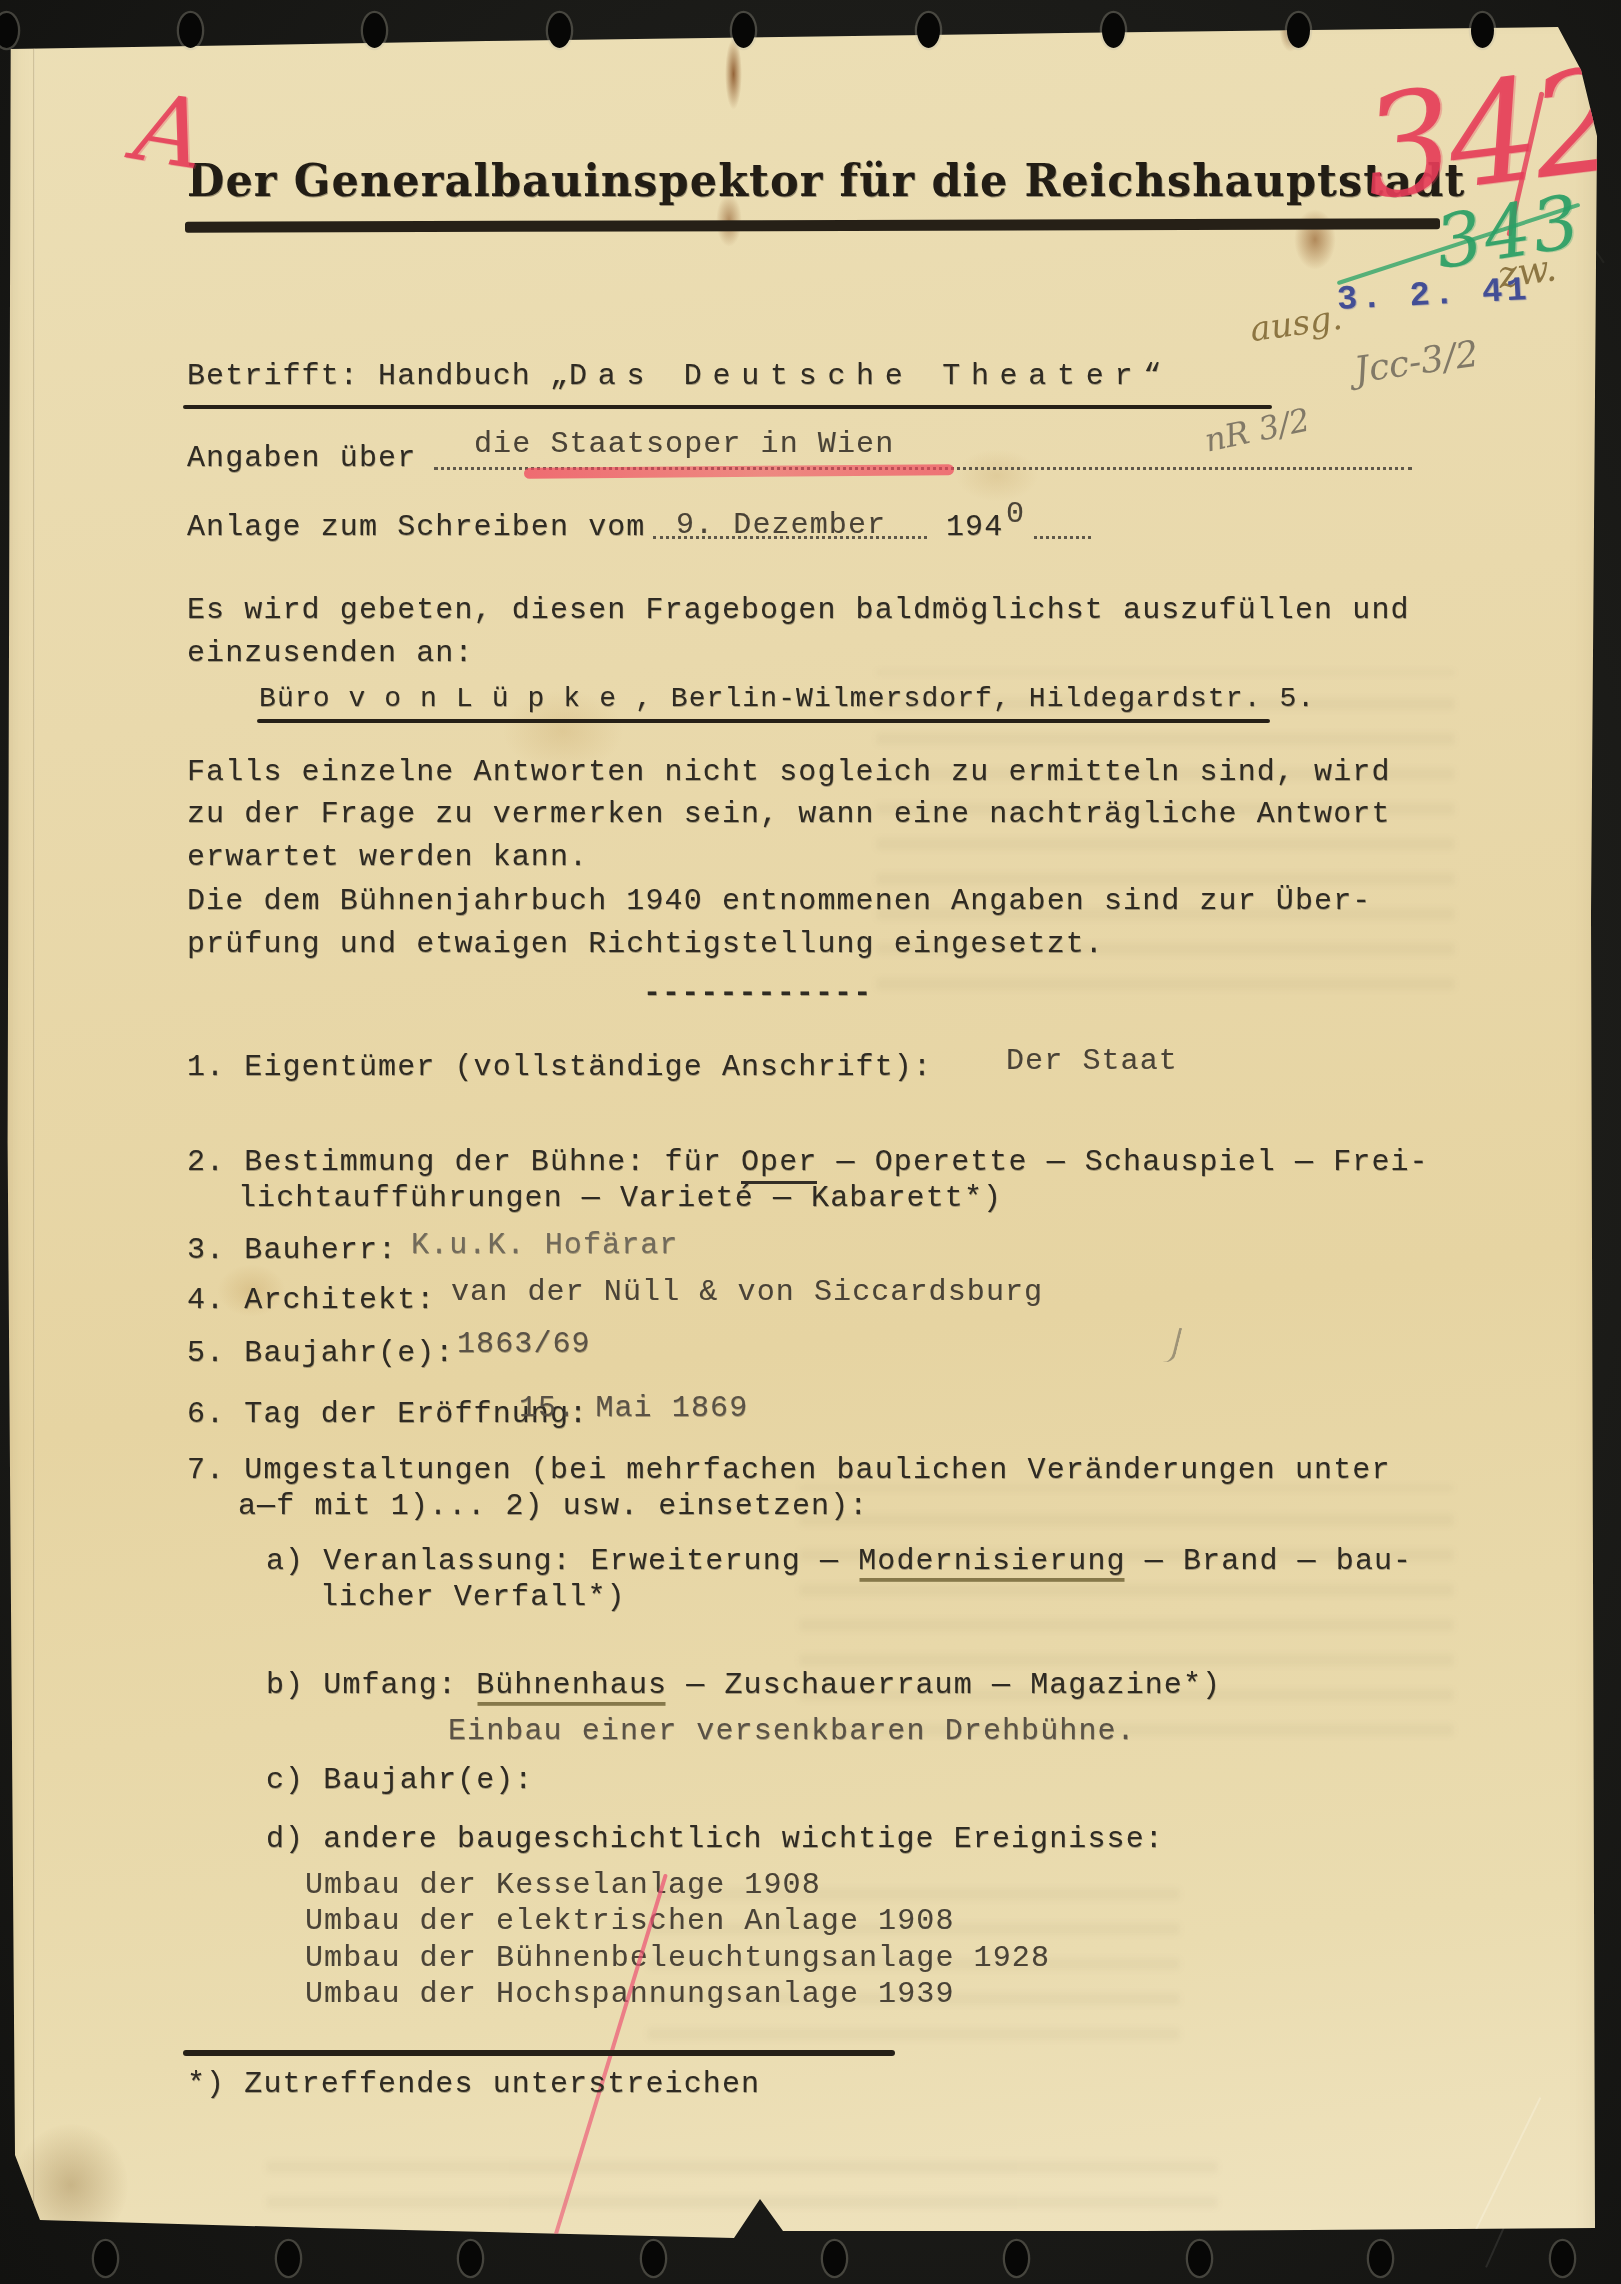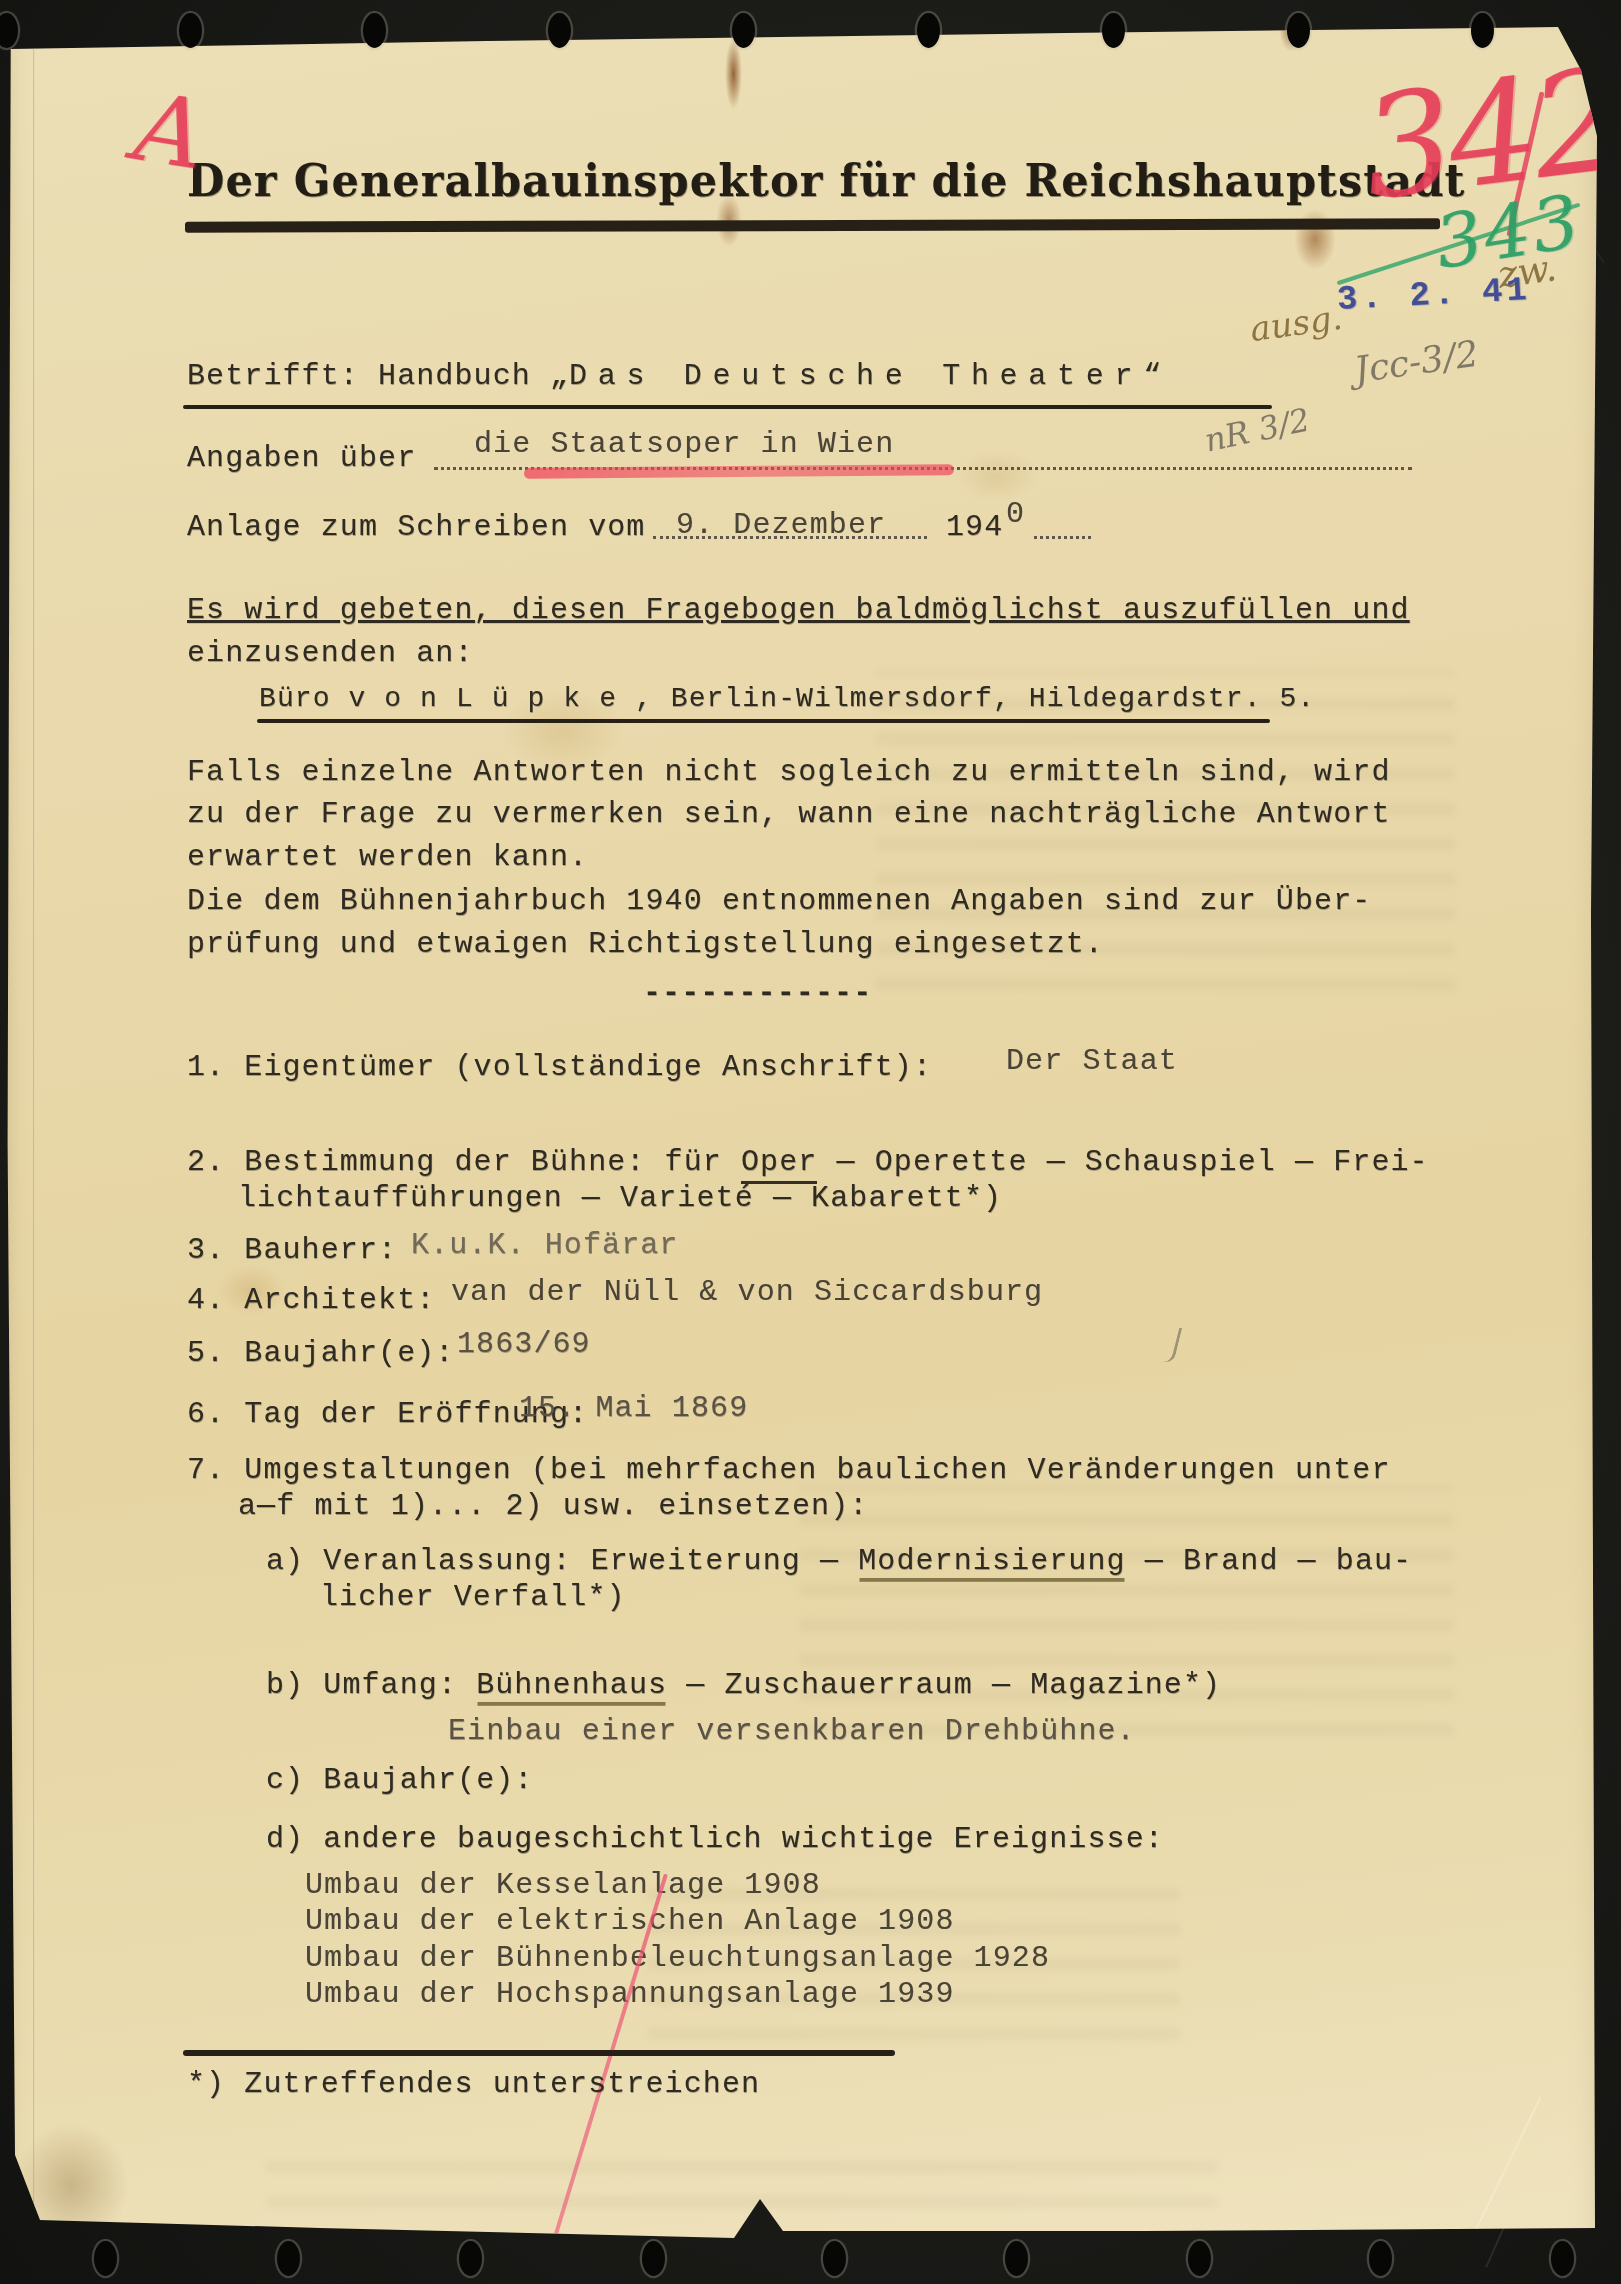--- a/index.html
+++ b/index.html
@@ -106,21 +106,21 @@
     <div class="abs typed ans" style="left:474px;top:426px;">die Staatsoper in Wien</div>
     <div class="abs" style="left:524px;top:466px;width:430px;height:11.4px;border-radius:6px;transform:rotate(-.5deg);background:linear-gradient(90deg,rgba(240,70,92,.75),rgba(240,70,92,.55) 55%,rgba(240,70,92,.7));"></div>
 
     <div class="abs typed" style="left:187px;top:509px;">Anlage zum Schreiben vom</div>
     <div class="dots" style="left:653px;top:536px;width:274px;"></div>
     <div class="abs typed ans" style="left:676px;top:507px;">9. Dezember</div>
     <div class="abs typed" style="left:946px;top:509px;">194</div>
     <div class="abs typed ans" style="left:1006px;top:496px;">0</div>
     <div class="dots" style="left:1034px;top:536px;width:57px;"></div>
 
-    <div class="abs typed" style="left:187px;top:592px;text-decoration:underline;">Es wird gebeten, diesen Fragebogen baldmöglichst auszufüllen und</div>
+    <div class="abs typed" style="left:187px;top:592px;">Es wird gebeten, diesen Fragebogen baldmöglichst auszufüllen und</div>
     <div class="abs typed" style="left:187px;top:635px;">einzusenden an:</div>
 
     <div class="abs typed typed-sm" style="left:259px;top:682px;">Büro v o n L ü p k e , Berlin-Wilmersdorf, Hildegardstr. 5.</div>
     <div class="rule" style="left:257px;top:719px;width:1013px;height:3.8px;"></div>
 
     <div class="abs typed" style="left:187px;top:754px;text-align:right;">Falls einzelne Antworten nicht sogleich zu ermitteln sind, wird</div>
     <div class="abs typed" style="left:187px;top:796px;">zu der Frage zu vermerken sein, wann eine nachträgliche Antwort</div>
     <div class="abs typed" style="left:187px;top:839px;">erwartet werden kann.</div>
 
     <div class="abs typed" style="left:187px;top:883px;">Die dem Bühnenjahrbuch 1940 entnommenen Angaben sind zur Über-</div>

